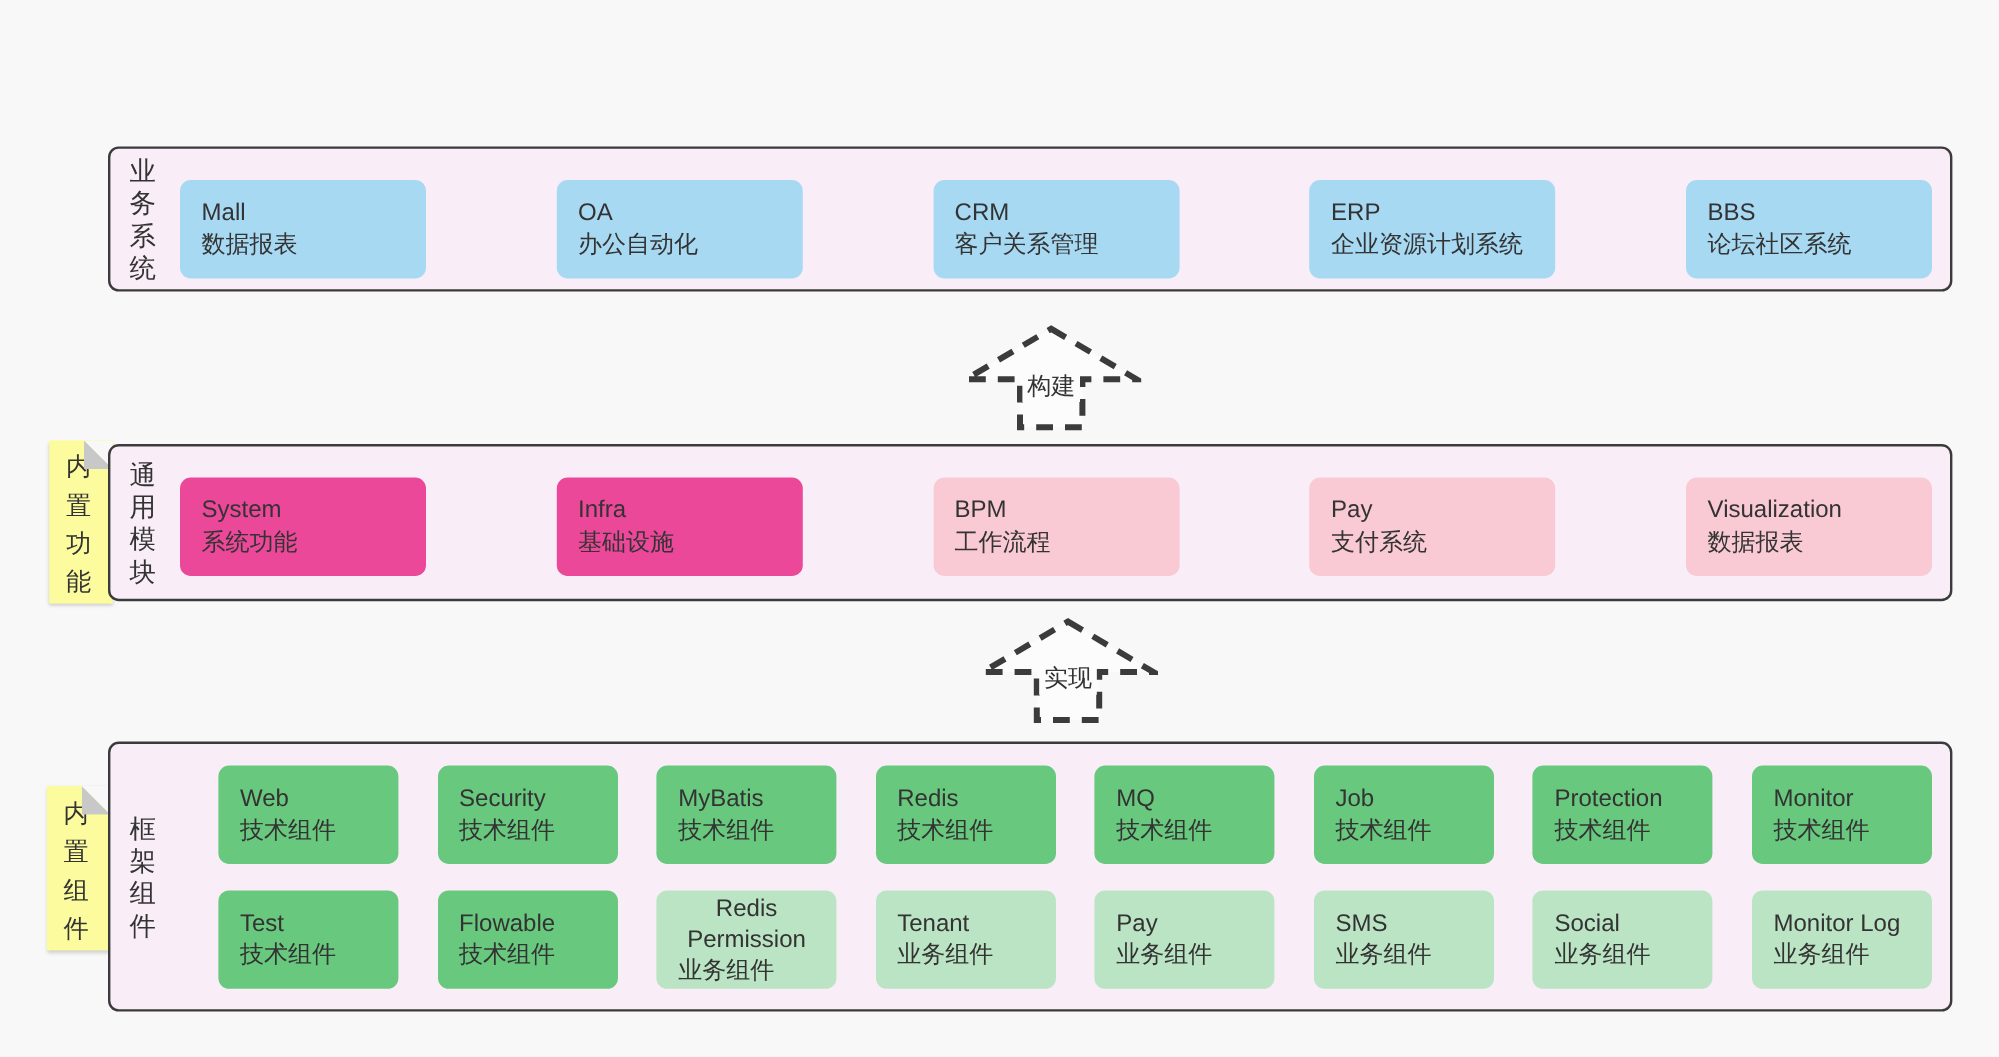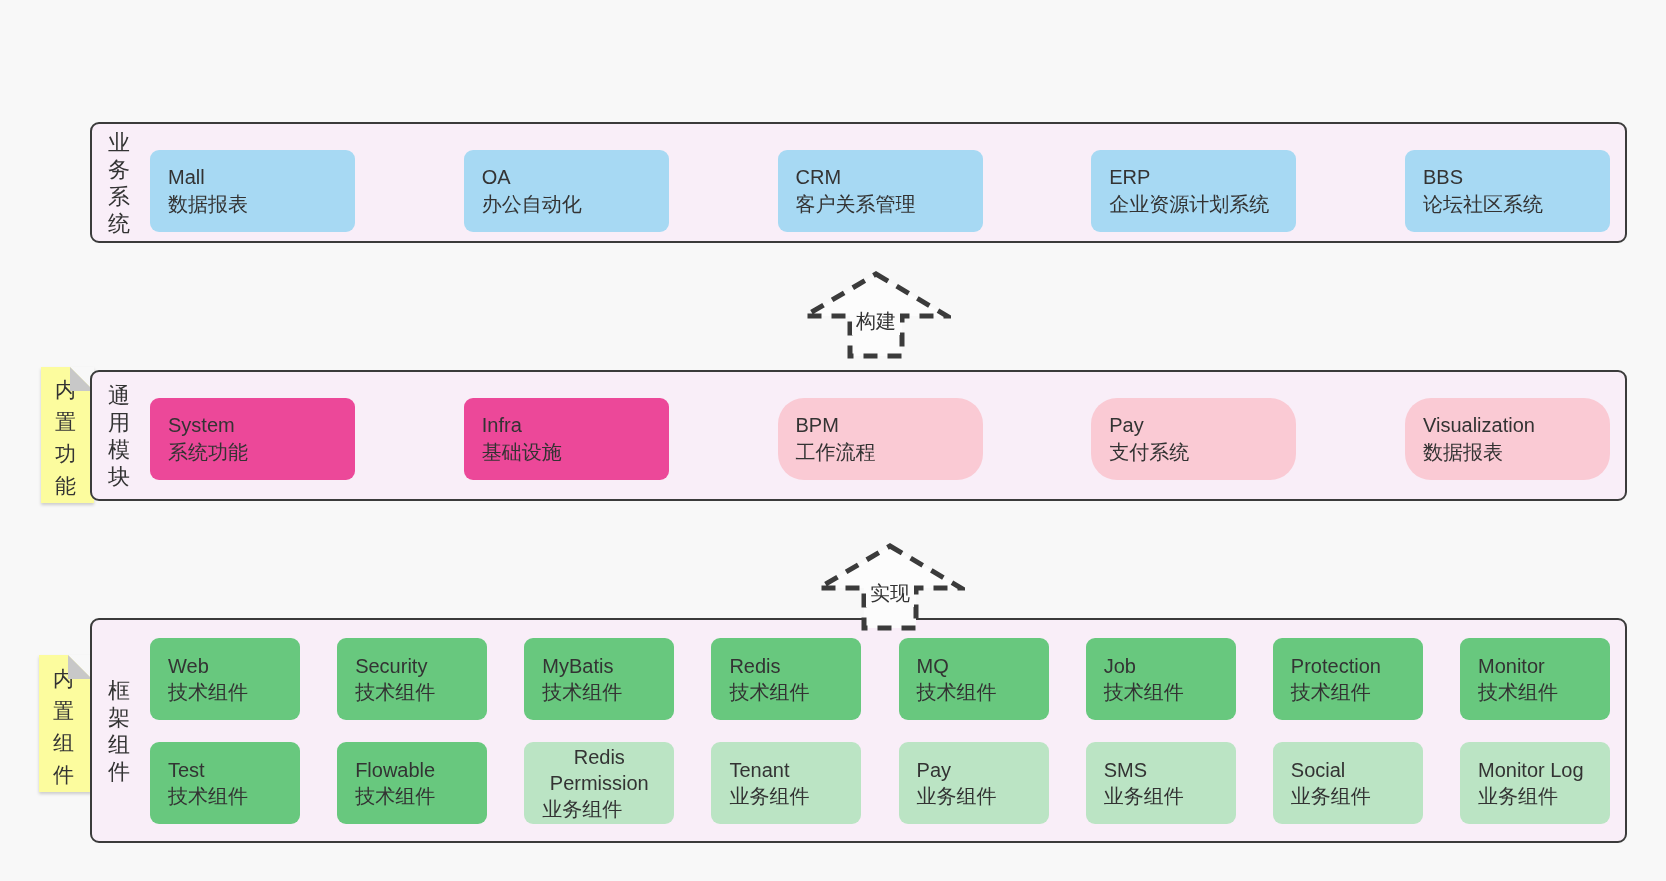--- a/index.html
+++ b/index.html
@@ -27,24 +27,24 @@
   }
   #layer-business .boxes-area{padding-top:16px;}
   #layer-modules .boxes-area{padding-top:6px;}
   .row{display:flex;justify-content:space-between;}
   .box{
     height:82px;border-radius:9px;box-sizing:border-box;padding:0 18px;
     display:flex;flex-direction:column;justify-content:center;align-items:flex-start;
     text-align:center;font-size:20px;line-height:27px;
   }
   #layer-business .box,#layer-modules .box{width:205px;}
-  #layer-components .box{width:150px;line-height:26px;}
+  #layer-components .box{width:150px;line-height:26px;margin-left:32px;}
   .box.blue{background:#a7d9f3;}
   .box.red{background:#ec4899;}
-  .box.pink{background:#facad4;border-radius:26px;}
+  .box.pink{background:#facad4;}
   .box.green{background:#68c87e;}
   .box.green-light{background:#bbe4c4;}
 
   
   .note{
     position:absolute;width:53px;background:#fcfc9e;z-index:0;
     box-shadow:0 2px 3px rgba(0,0,0,.18);
   }
   #note-modules{left:41px;top:367px;height:136px;}
   #note-components{left:39px;top:655px;height:137px;}
@@ -53,21 +53,21 @@
   .fold-flap{background:#c8c8c8;clip-path:polygon(0 0,100% 100%,0 100%);}
   .note-text{
     position:absolute;left:0;top:6px;bottom:0;width:49px;
     display:flex;flex-direction:column;align-items:center;justify-content:center;
     font-size:21px;line-height:32px;
   }
 
   
   .arrow{position:absolute;width:150px;height:92px;z-index:2;}
   #arrow-build{left:801px;top:268px;}
-  #arrow-implement{left:815px;top:540px;}
+  #arrow-implement{left:815px;top:512px;}
   .arrow svg{position:absolute;left:0;top:0;}
   .arrow-label{
     position:absolute;left:50%;top:40px;transform:translateX(-50%);
     background:#fcfcfc;padding:0 4px;font-size:20px;color:#333;white-space:nowrap;
   }
 </style>
 </head>
 <body>
 
 <div class="canvas">

